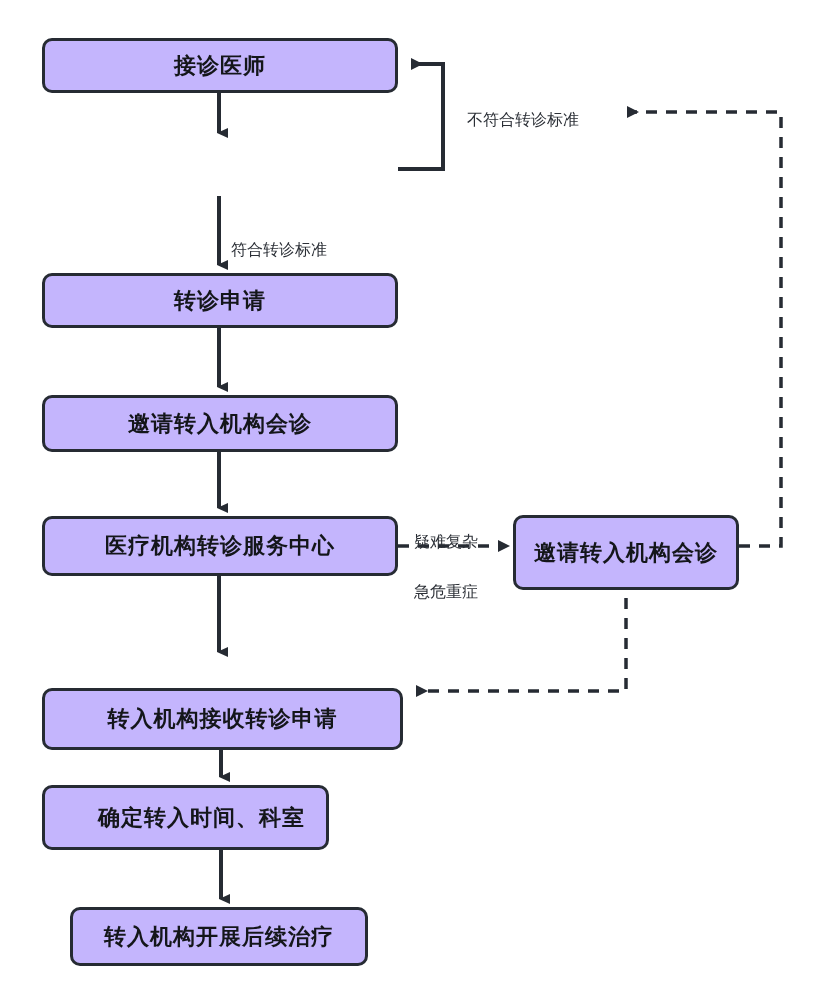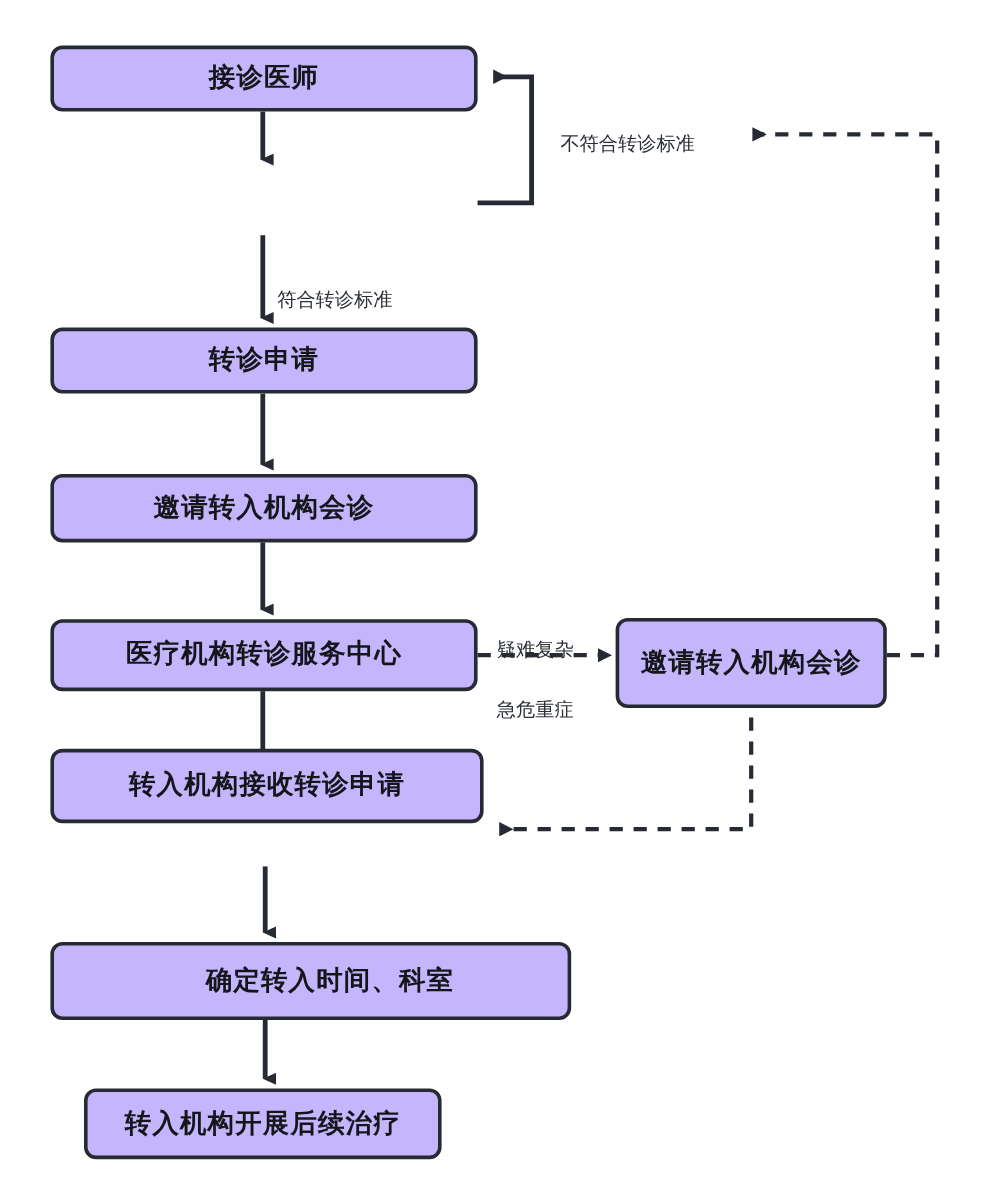--- a/index.html
+++ b/index.html
@@ -134,25 +134,25 @@
   </div>
 
   <div class="node" style="left:42px; top:516px; width:356px; height:60px;text-align:center;">
     <span class="node-label">医疗机构转诊服务中心</span>
   </div>
 
   <div class="node" style="left:513px; top:515px; width:226px; height:75px;">
     <span class="node-label">邀请转入机构会诊</span>
   </div>
 
-  <div class="node" style="left:42px; top:624px; width:361px; height:62px;">
+  <div class="node" style="left:42px; top:688px; width:361px; height:62px;">
     <span class="node-label">转入机构接收转诊申请</span>
   </div>
 
-  <div class="node" style="left:42px; top:785px; width:434px; height:65px;padding-left:32px;">
+  <div class="node" style="left:42px; top:785px; width:287px; height:65px;padding-left:32px;">
     <span class="node-label">确定转入时间、科室</span>
   </div>
 
   <div class="node" style="left:70px; top:907px; width:298px; height:59px;">
     <span class="node-label">转入机构开展后续治疗</span>
   </div>
 
   <div class="edge-label" style="left:467px; top:96px;">不符合转诊标准</div>
 
   <div class="edge-label" style="left:231px; top:226px;">符合转诊标准</div>

